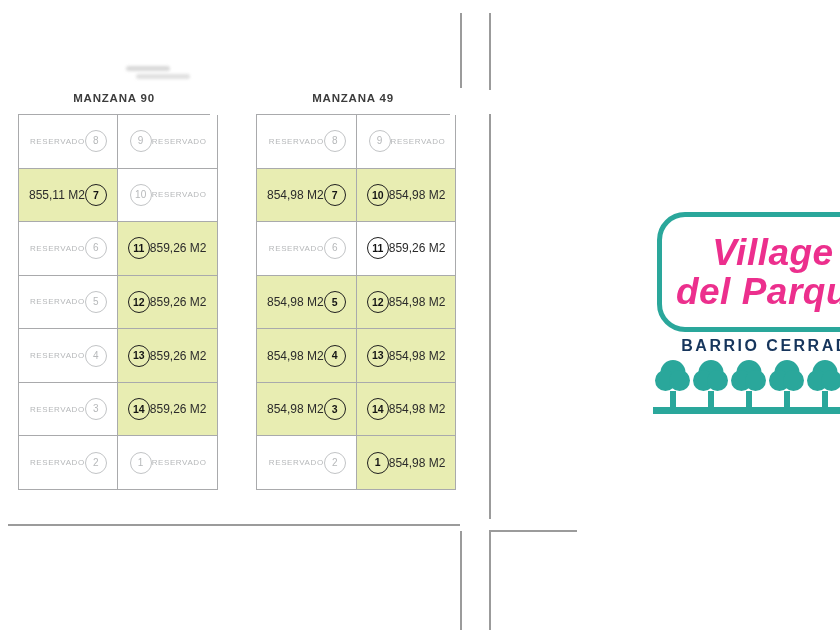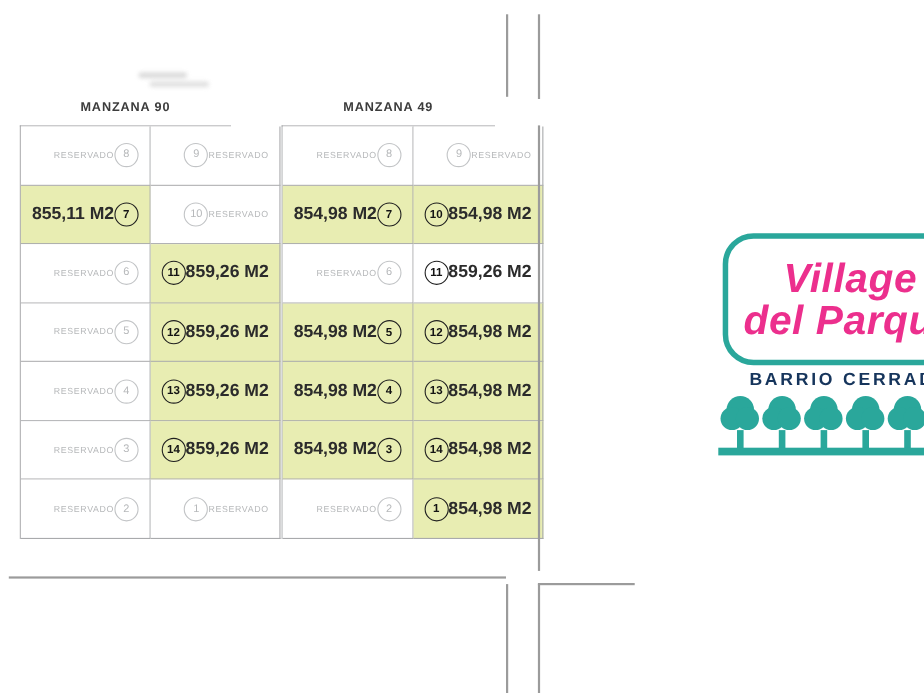--- a/index.html
+++ b/index.html
@@ -19,21 +19,21 @@
   .grid { display:grid; grid-template-columns:1fr 1fr; grid-template-rows:repeat(7, 1fr); height:376px;
           border-top:1px solid var(--cellBorder); border-left:1px solid var(--cellBorder); background:#fff; }
   .cell { border-right:1px solid var(--cellBorder); border-bottom:1px solid var(--cellBorder);
           display:flex; align-items:center; justify-content:flex-end; padding:0 10px; background:#fff; }
   .cell.hl { background:var(--hl); }
 
   .lot-num { width:22px; height:22px; border-radius:50%; border:1.5px solid #1f1f1f; color:#141414;
              display:flex; align-items:center; justify-content:center; font-size:10.5px; font-weight:700;
              flex:0 0 auto; line-height:1; }
   .lot-label { white-space:nowrap; }
-  .cell.avail .lot-label { font-size:16px; font-weight:700; color:var(--ink); }
+  .cell.avail .lot-label { font-size:12px; font-weight:400; color:var(--ink); }
   .cell.res .lot-label { font-size:8px; letter-spacing:.6px; color:var(--resTxt); font-weight:400; }
   .cell.res .lot-num { border:1px solid #c2c4c6; color:var(--resTxt); font-weight:400; font-size:10px; }
 
   
   .road { position:absolute; background:var(--road); }
   .road.v { width:1.5px; }
   .road.h { height:1.5px; }
 
   
   .logo-frame { position:absolute; left:657px; top:212px; width:232px; height:120px;

